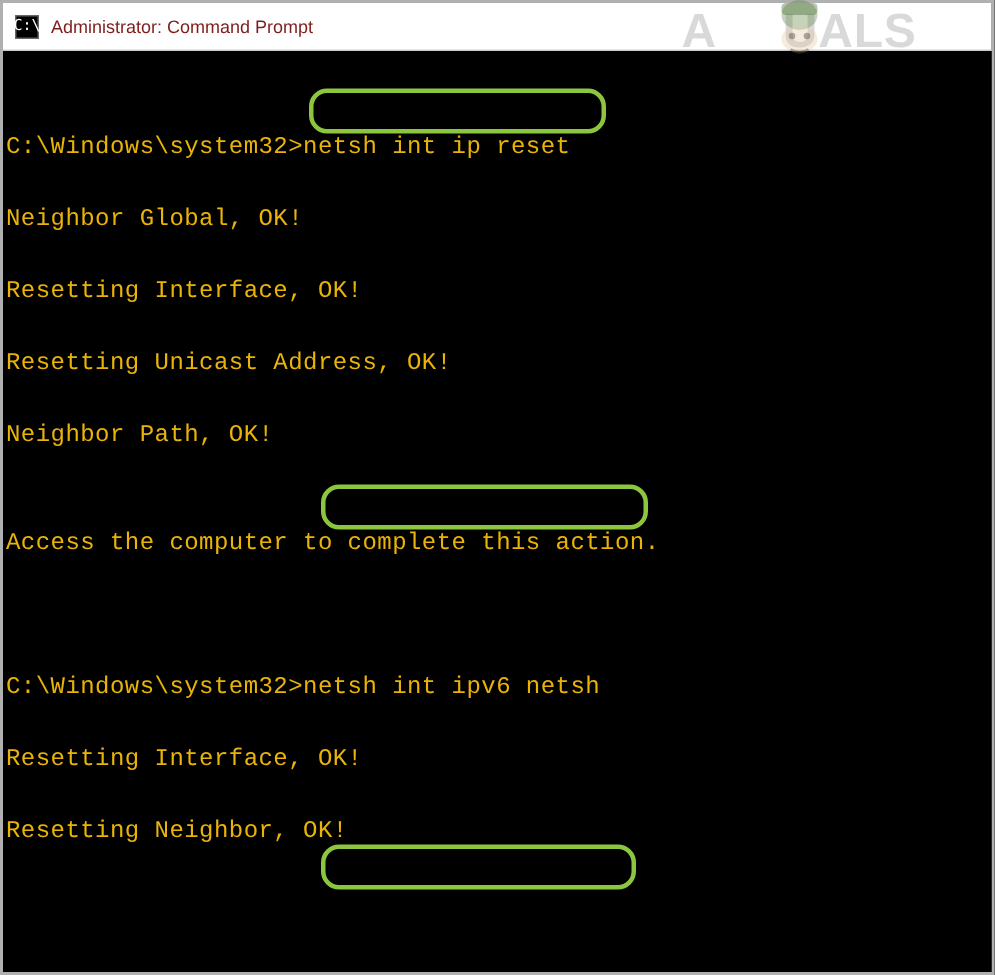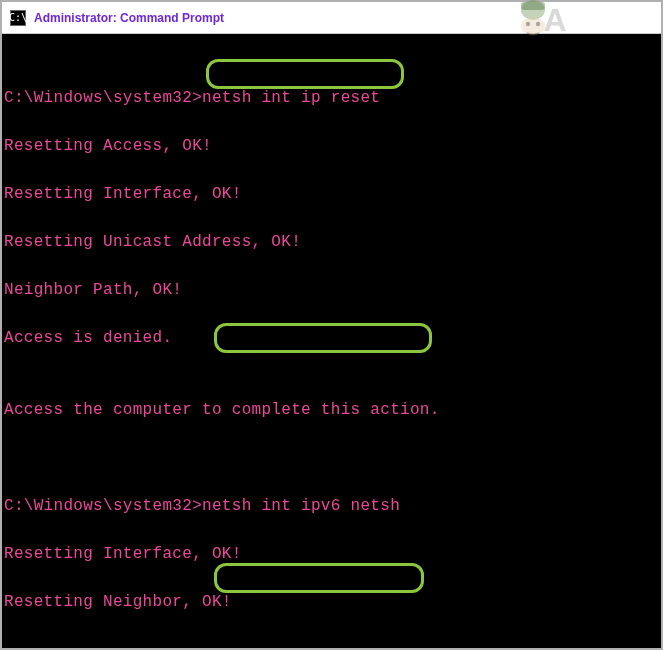--- a/index.html
+++ b/index.html
@@ -36,27 +36,26 @@
       justify-content: center;
       font-size: 10px;
       font-family: Consolas, monospace;
       background: #000;
       color: #fff;
       border: 1px solid #666;
     }
     .title-text {
       font-family: 'Segoe UI', Tahoma, sans-serif;
       font-size: 12px;
-      color: #6d28d9;
-      font-weight: bold;
+      color: #7f1d1d;
     }
     .terminal {
       flex: 1;
       background: #000;
-      color: #ec4899;
+      color: #eab308;
       font-size: 16px;
       line-height: 24px;
       padding: 4px 2px;
       white-space: pre;
       letter-spacing: 0.3px;
       position: relative;
       overflow: hidden;
     }
     .term-line { display: block; }
     .highlight-box {
@@ -91,25 +90,24 @@
 <div class="window">
 
   <div class="title-bar">
     <div class="title-bar-icon">C:\</div>
     <div class="title-text">Administrator: Command Prompt</div>
   </div>
 
   <div class="terminal">
 <span class="term-line"></span>
 <span class="term-line"><span>C:\Windows\system32&gt;</span><span>netsh int ip reset</span></span>
-<span class="term-line">Resetting Access, OK!</span>
+<span class="term-line">Neighbor Global, OK!</span>
 <span class="term-line">Resetting Interface, OK!</span>
 <span class="term-line">Resetting Unicast Address, OK!</span>
 <span class="term-line">Neighbor Path, OK!</span>
-<span class="term-line">Access is denied.</span>
 <span class="term-line"></span>
 <span class="term-line">Access the computer to complete this action.</span>
 <span class="term-line"></span>
 <span class="term-line"></span>
 <span class="term-line"><span>C:\Windows\system32&gt;</span><span>netsh int ipv6 netsh</span></span>
 <span class="term-line">Resetting Interface, OK!</span>
 <span class="term-line">Resetting Neighbor, OK!</span>
 
 
 
@@ -125,20 +123,21 @@
 
     <div class="highlight-box" style="top:25px;left:204px;width:198px;height:30px;"></div>
     <div class="highlight-box" style="top:289px;left:212px;width:218px;height:30px;"></div>
     <div class="highlight-box" style="top:529px;left:212px;width:210px;height:30px;"></div>
   </div>
 </div>
 
 <div class="watermark">
   <span>A</span>
   <span style="width:44px;display:inline-block"></span>
+  <span>UALS</span>
 </div>
 <svg class="watermark-head" width="52" height="52" viewBox="0 0 52 52">
   <ellipse cx="26" cy="16" rx="12" ry="10" fill="rgba(90,130,60,0.35)"></ellipse>
   <rect x="14" y="8" width="24" height="8" rx="3" fill="rgba(70,110,50,0.4)"></rect>
   <ellipse cx="26" cy="32" rx="12" ry="9" fill="rgba(230,200,160,0.35)"></ellipse>
   <ellipse cx="21" cy="30" rx="2.2" ry="2.2" fill="rgba(60,60,60,0.4)"></ellipse>
   <ellipse cx="31" cy="30" rx="2.2" ry="2.2" fill="rgba(60,60,60,0.4)"></ellipse>
   <path d="M20 39 Q26 43 32 39" stroke="rgba(60,60,60,0.35)" stroke-width="2" fill="none"></path>
 </svg>
 

